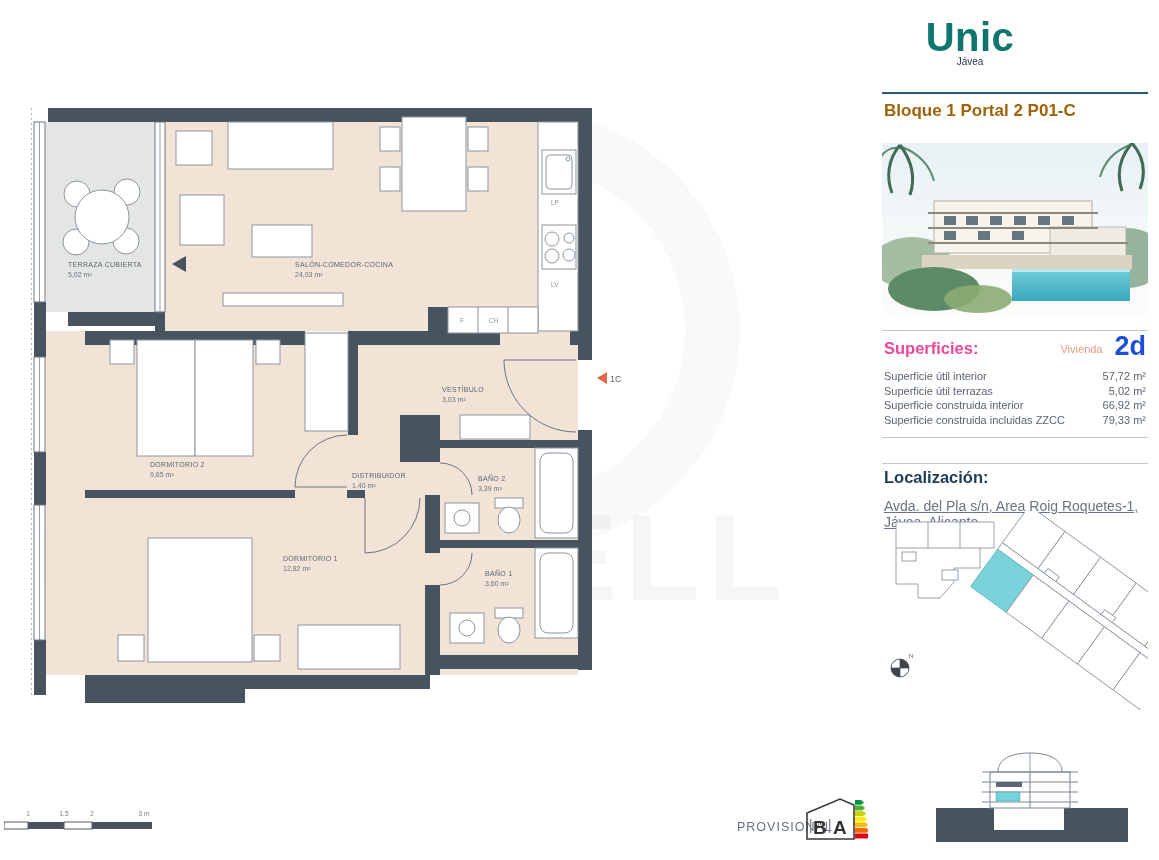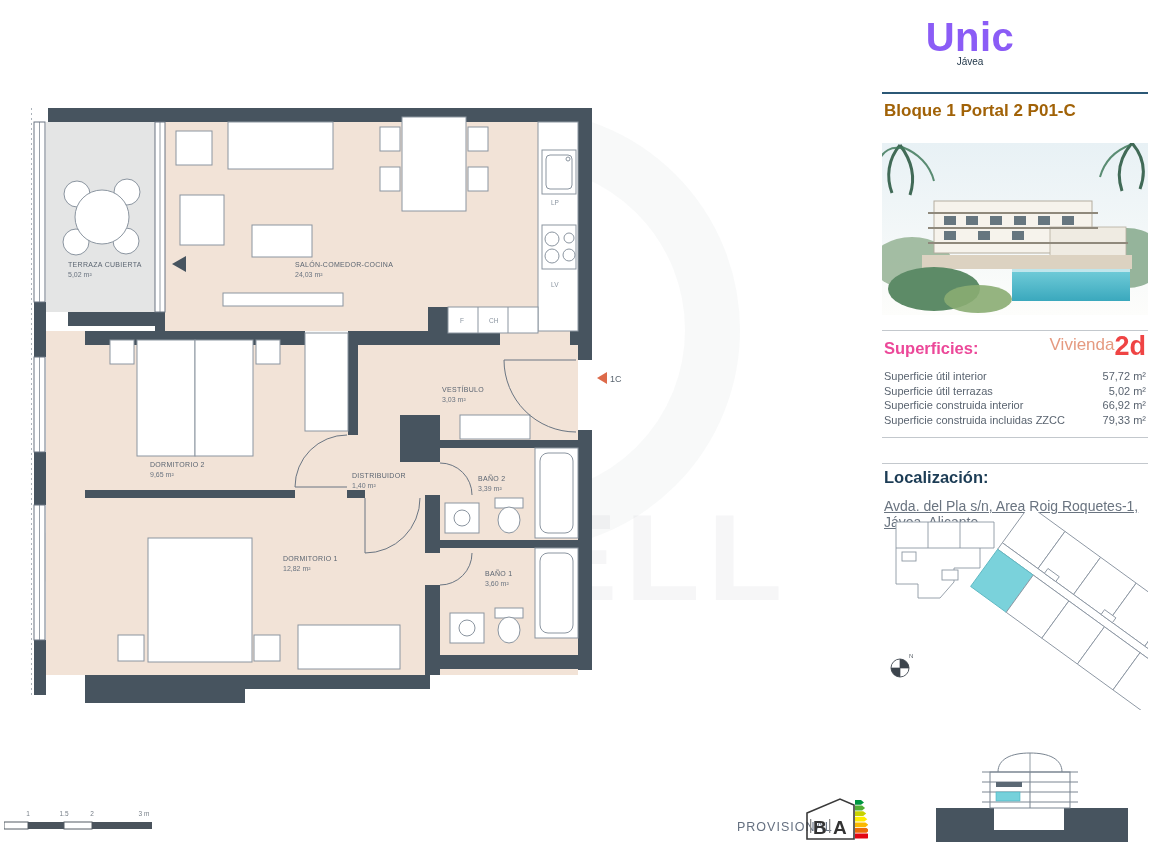--- a/index.html
+++ b/index.html
@@ -10,32 +10,32 @@
   .wm { position:absolute; left:35px; top:488px; width:700px; font-size:122px; font-weight:bold;
         color:rgba(90,100,110,0.055); letter-spacing:8px; pointer-events:none; }
   .wm-ring { position:absolute; left:300px; top:110px; width:330px; height:330px; border-radius:50%;
              border:55px solid rgba(120,130,140,0.05); pointer-events:none; }
 
   .plan-svg { position:absolute; left:30px; top:95px; width:610px; height:625px; }
   .scale-svg { position:absolute; left:4px; top:806px; width:170px; height:36px; }
 
   .right-panel { position:absolute; left:882px; top:0; width:266px; height:860px; }
   .brand { position:absolute; top:16px; left:0; width:176px; text-align:center; }
-  .brand-title { font-size:40px; font-weight:bold; color:#8b5cf6; letter-spacing:0.5px; line-height:1.05; }
+  .brand-title { font-size:40px; font-weight:bold; color:#0f766e; letter-spacing:0.5px; line-height:1.05; }
   .brand-sub { font-size:10px; color:#23384a; margin-top:-2px; }
   .rule1 { position:absolute; top:92px; left:0; width:266px; border-top:2px solid #2b5876; }
   .block-title { position:absolute; top:101px; left:2px; font-size:17px; font-weight:bold; color:#a16207; }
   .render-svg { position:absolute; top:143px; left:0; width:266px; height:172px; }
   .hdiv { position:absolute; left:0; width:266px; border-top:1px solid #c3c8cd; }
   .div1 { top:330px; } .div2 { top:437px; } .div3 { top:463px; }
   .sup-head { position:absolute; top:334px; left:2px; width:262px; display:flex; justify-content:space-between; align-items:flex-end; }
   .sup-title { font-size:16.5px; font-weight:bold; color:#ec4899; }
   .viv { display:flex; align-items:flex-end; }
-  .viv-label { font-size:17px; color:#e59a80; padding-bottom:3px; margin-right:0; }
-  .viv-value { font-size:27px; font-weight:bold; color:#ef4444; line-height:0.9; }
+  .viv-label { font-size:11px; color:#e59a80; padding-bottom:3px; margin-right:12px; }
+  .viv-value { font-size:27px; font-weight:bold; color:#1d4ed8; line-height:0.9; }
   .sup-table { position:absolute; top:369px; left:2px; width:262px; font-size:11px; color:#5a6470; }
   .srow { display:flex; line-height:14.5px;align-items:center; }
   .srow .lbl { flex:1; }
   .srow .val { text-align:right; }
   .loc-head { position:absolute; top:468px; left:2px; font-size:16.5px; font-weight:bold; color:#1c3c55; }
   .address { position:absolute; top:498px; left:2px; width:264px; font-size:14px; color:#6a7480;text-decoration:underline; }
   .siteplan-svg { position:absolute; top:512px; left:0; width:266px; height:198px; }
   .elev-svg { position:absolute; top:742px; left:52px; width:220px; height:104px; }
 
   .provisional { position:absolute; left:737px; top:820px; font-size:12.5px; letter-spacing:1px; color:#657080; }

